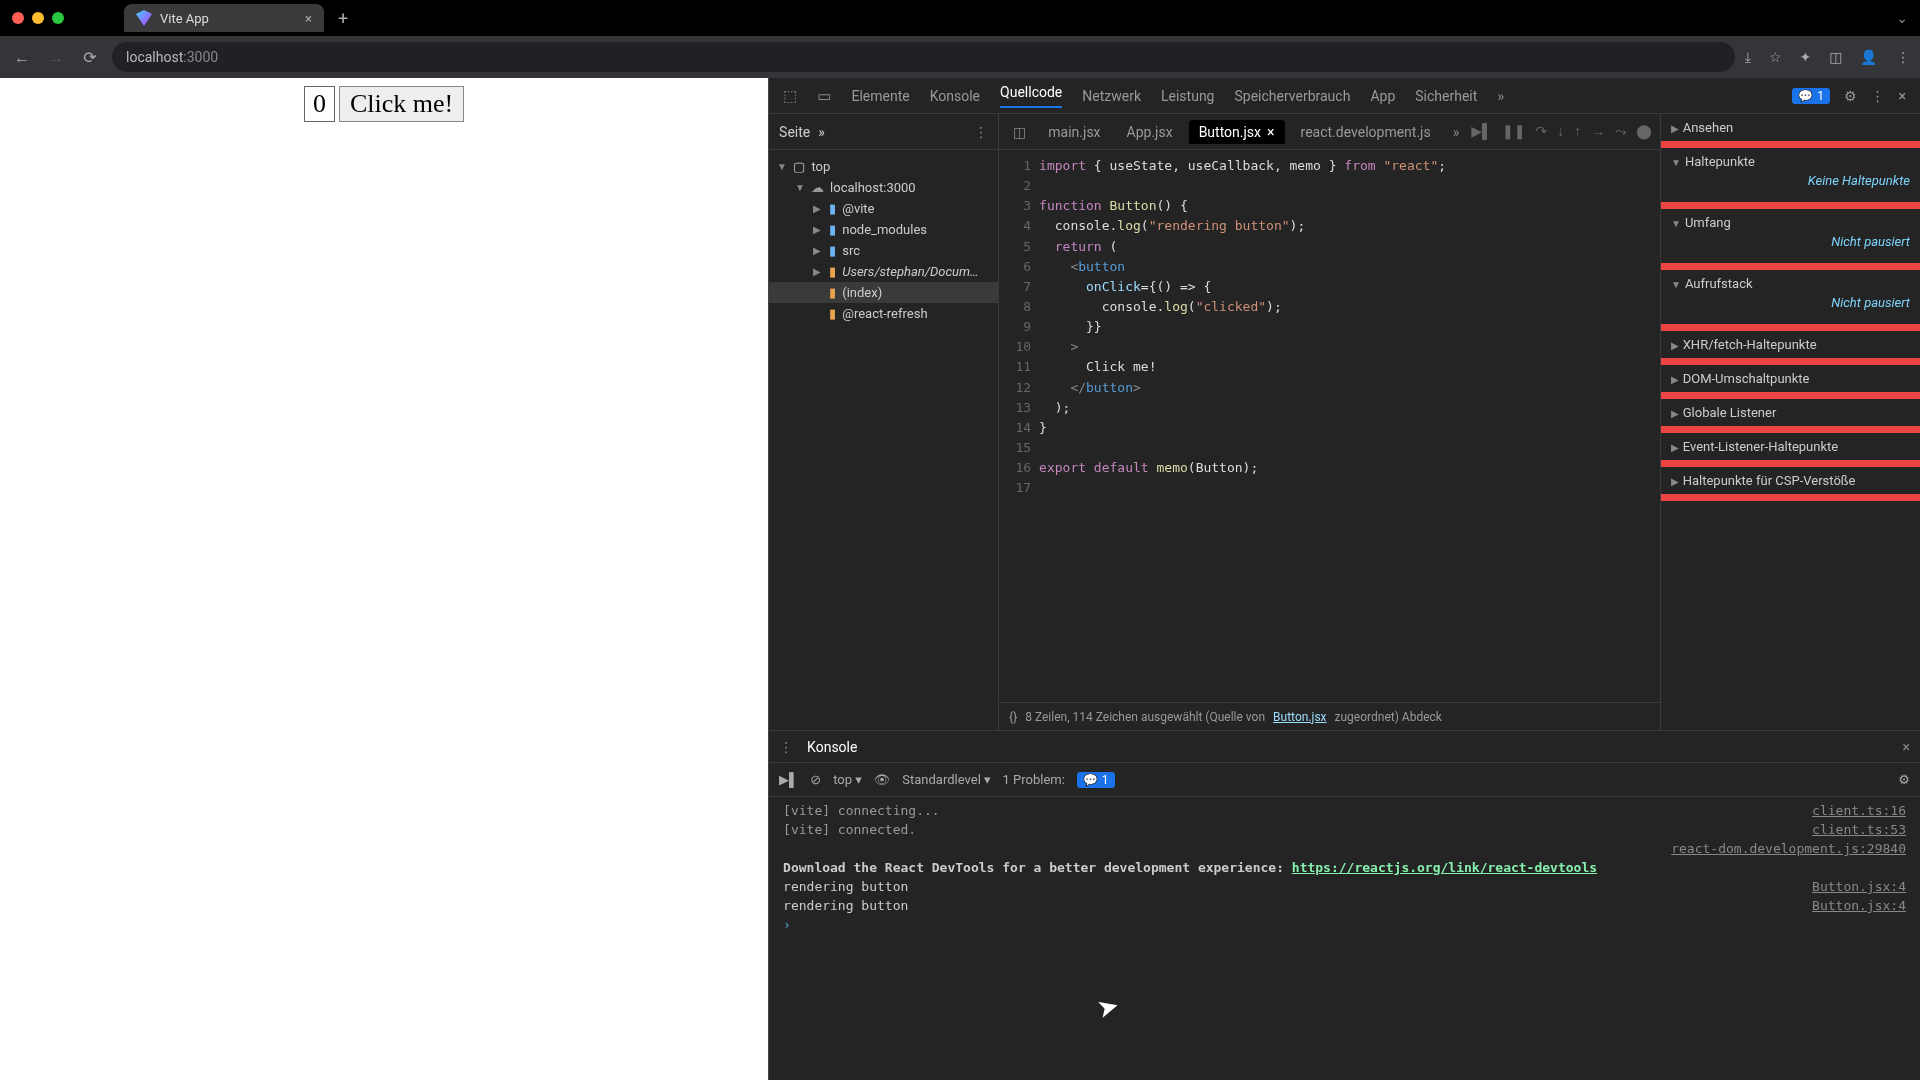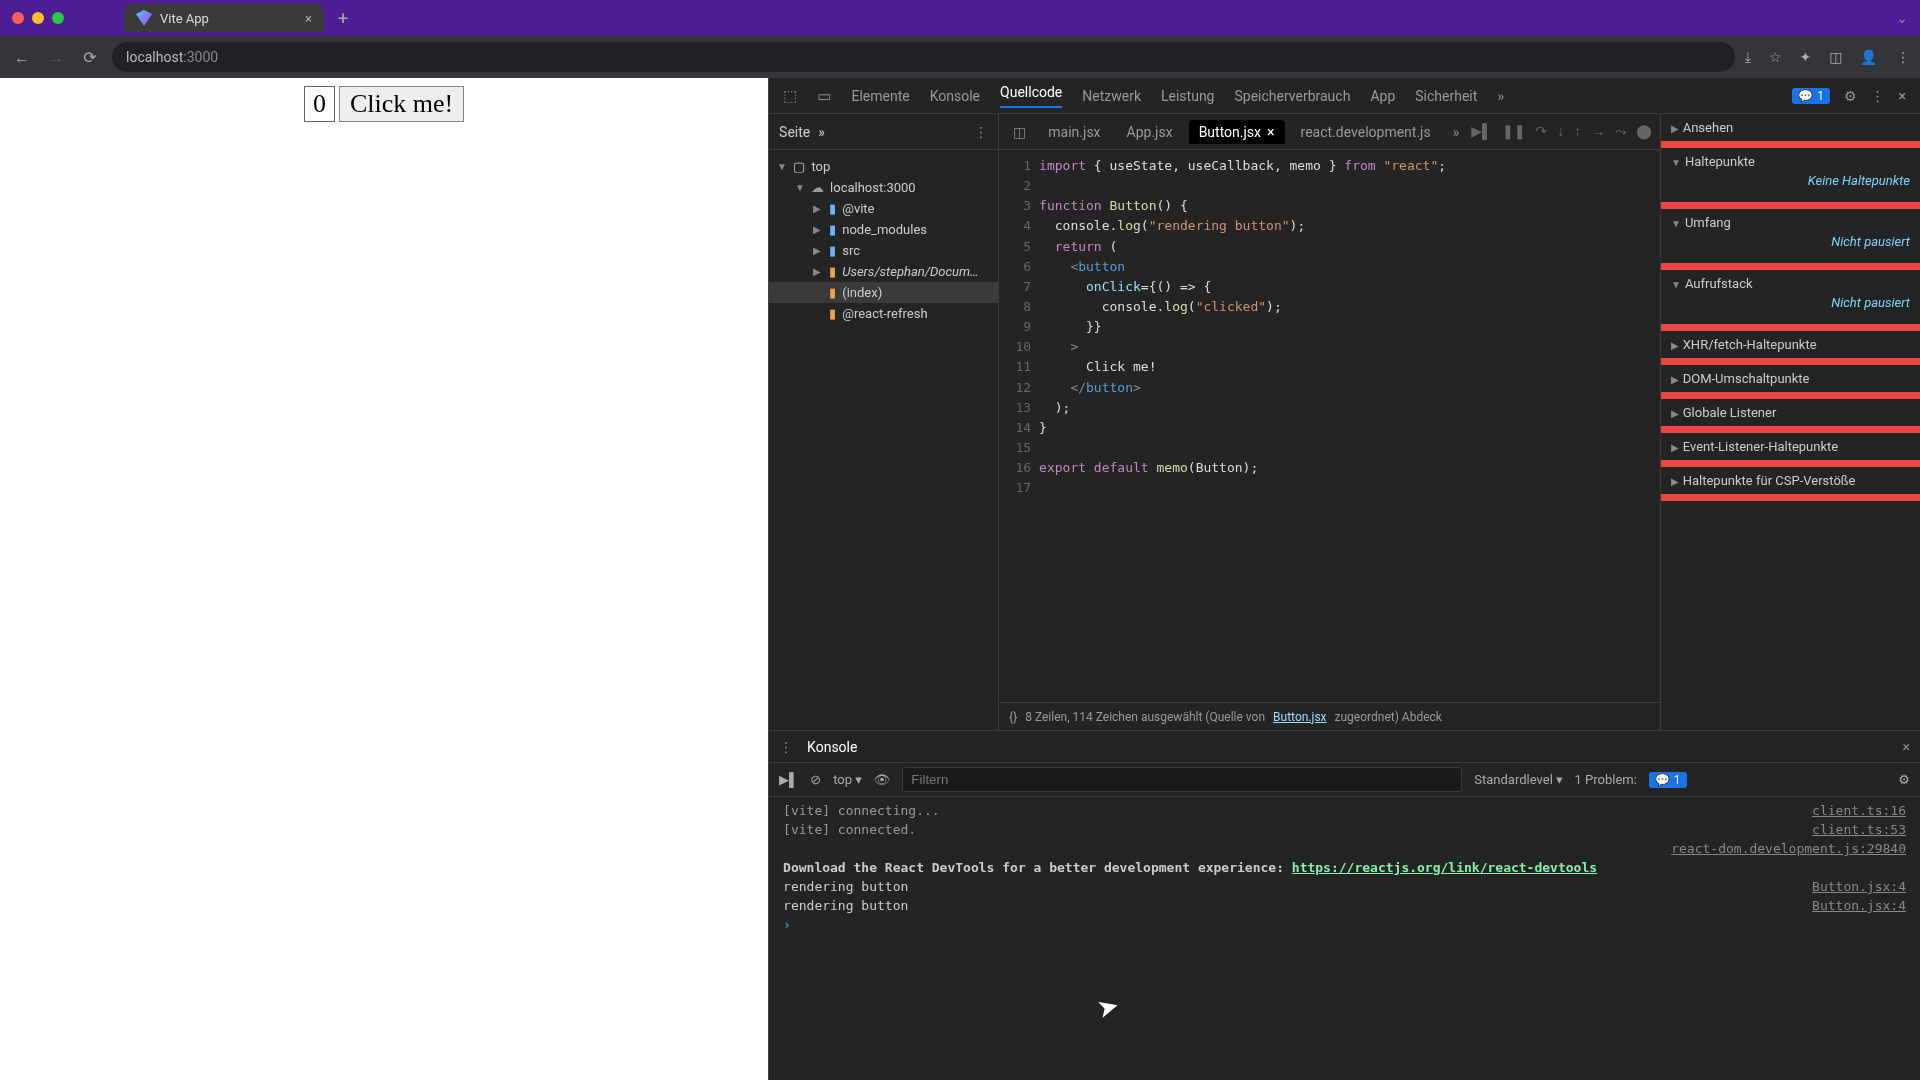--- a/index.html
+++ b/index.html
@@ -7,21 +7,21 @@
     font-family: -apple-system, BlinkMacSystemFont, "Segoe UI", Roboto, sans-serif;
     background: #202124;
     color: #e8eaed;
     width: 1920px;
     height: 1080px;
     overflow: hidden;
     font-size: 14px;
   }
   .titlebar {
     height: 36px;
-    background: #4c1d95;
+    background: #000000;
     display: flex;
     align-items: center;
     padding: 0 12px;
   }
   .traffic-lights { display: flex; gap: 8px; margin-right: 60px; }
   .tl { width: 12px; height: 12px; border-radius: 50%; }
   .tl-red { background: #ff5f57; }
   .tl-yellow { background: #febc2e; }
   .tl-green { background: #28c840; }
   .browser-tab {
@@ -366,21 +366,20 @@
       <div class="drawer-tabs">
         <span class="dmore">⋮</span>
         <span class="drawer-tab active">Konsole</span>
         <span class="drawer-close">×</span>
       </div>
       <div class="console-bar">
         <span>▶▌</span>
         <span>⊘</span>
         <span><span>top</span> ▾</span>
         <span>👁</span>
-        <input class="filter-input" placeholder="Filtern" style="">
         <span><span>Standardlevel</span> ▾</span>
         <span>1 Problem:</span>
         <div class="issue-badge">💬 <span>1</span></div>
         <span style="margin-left:auto;">⚙</span>
       </div>
       <div class="console-body">
         <div class="log-row dim">
             <span>[vite] connecting...</span>
             <span class="src">client.ts:16</span>
           </div>

